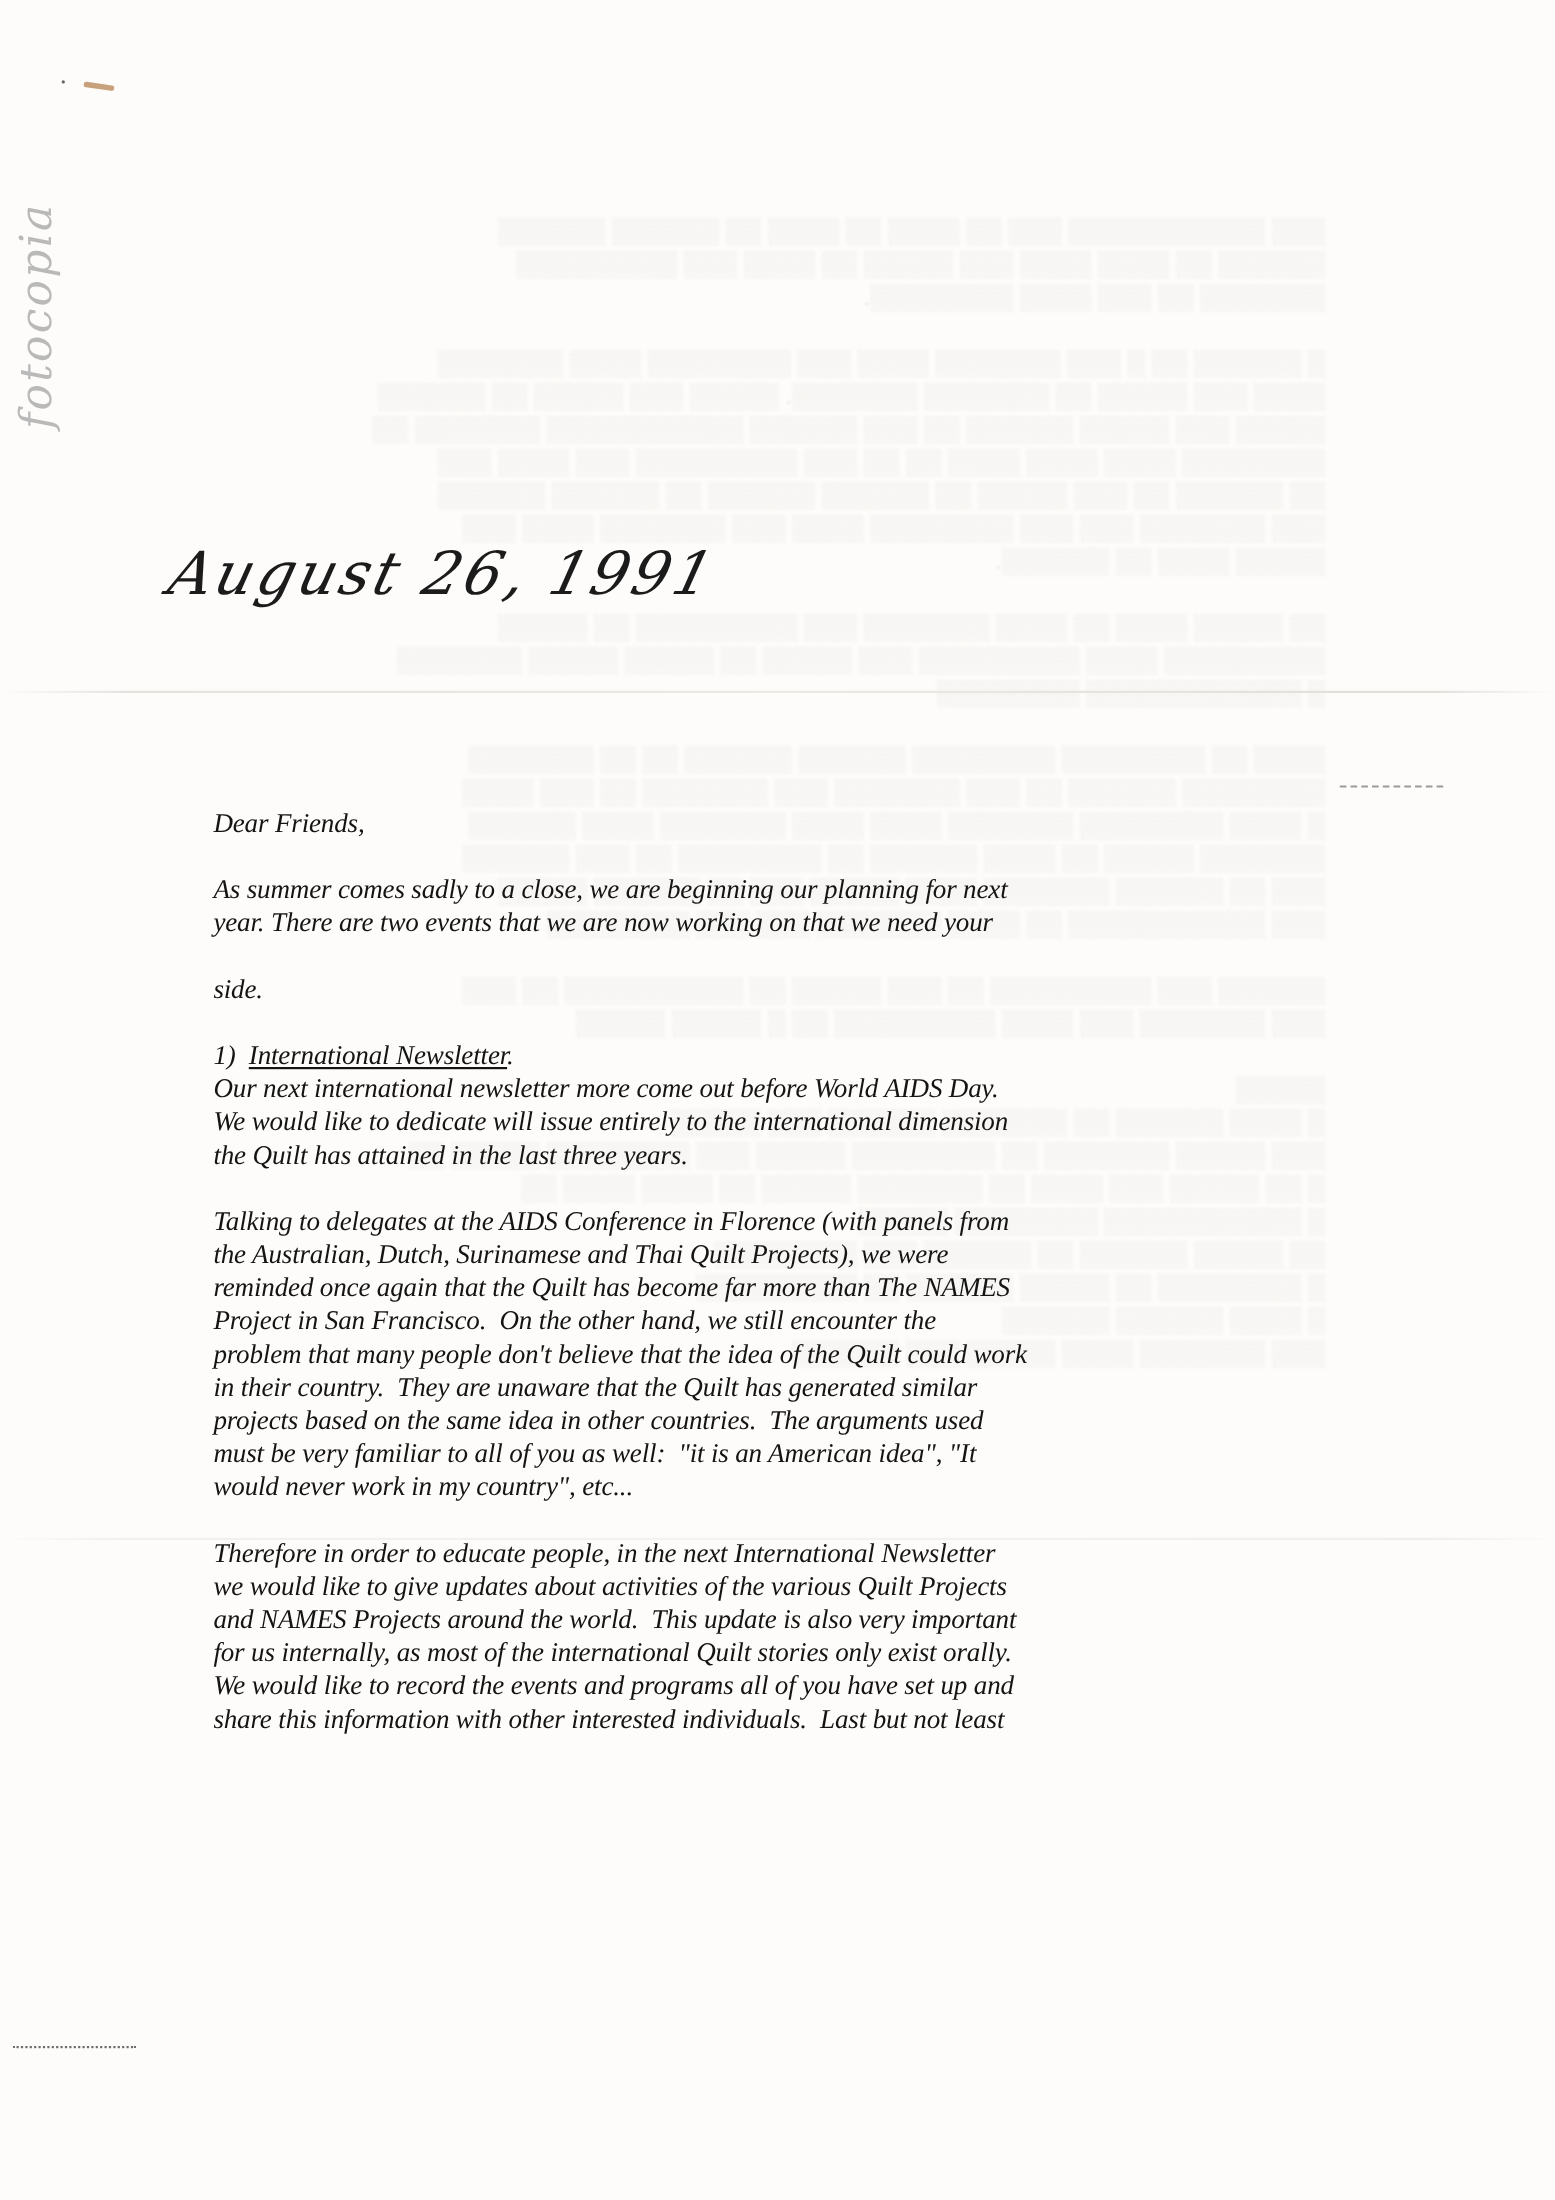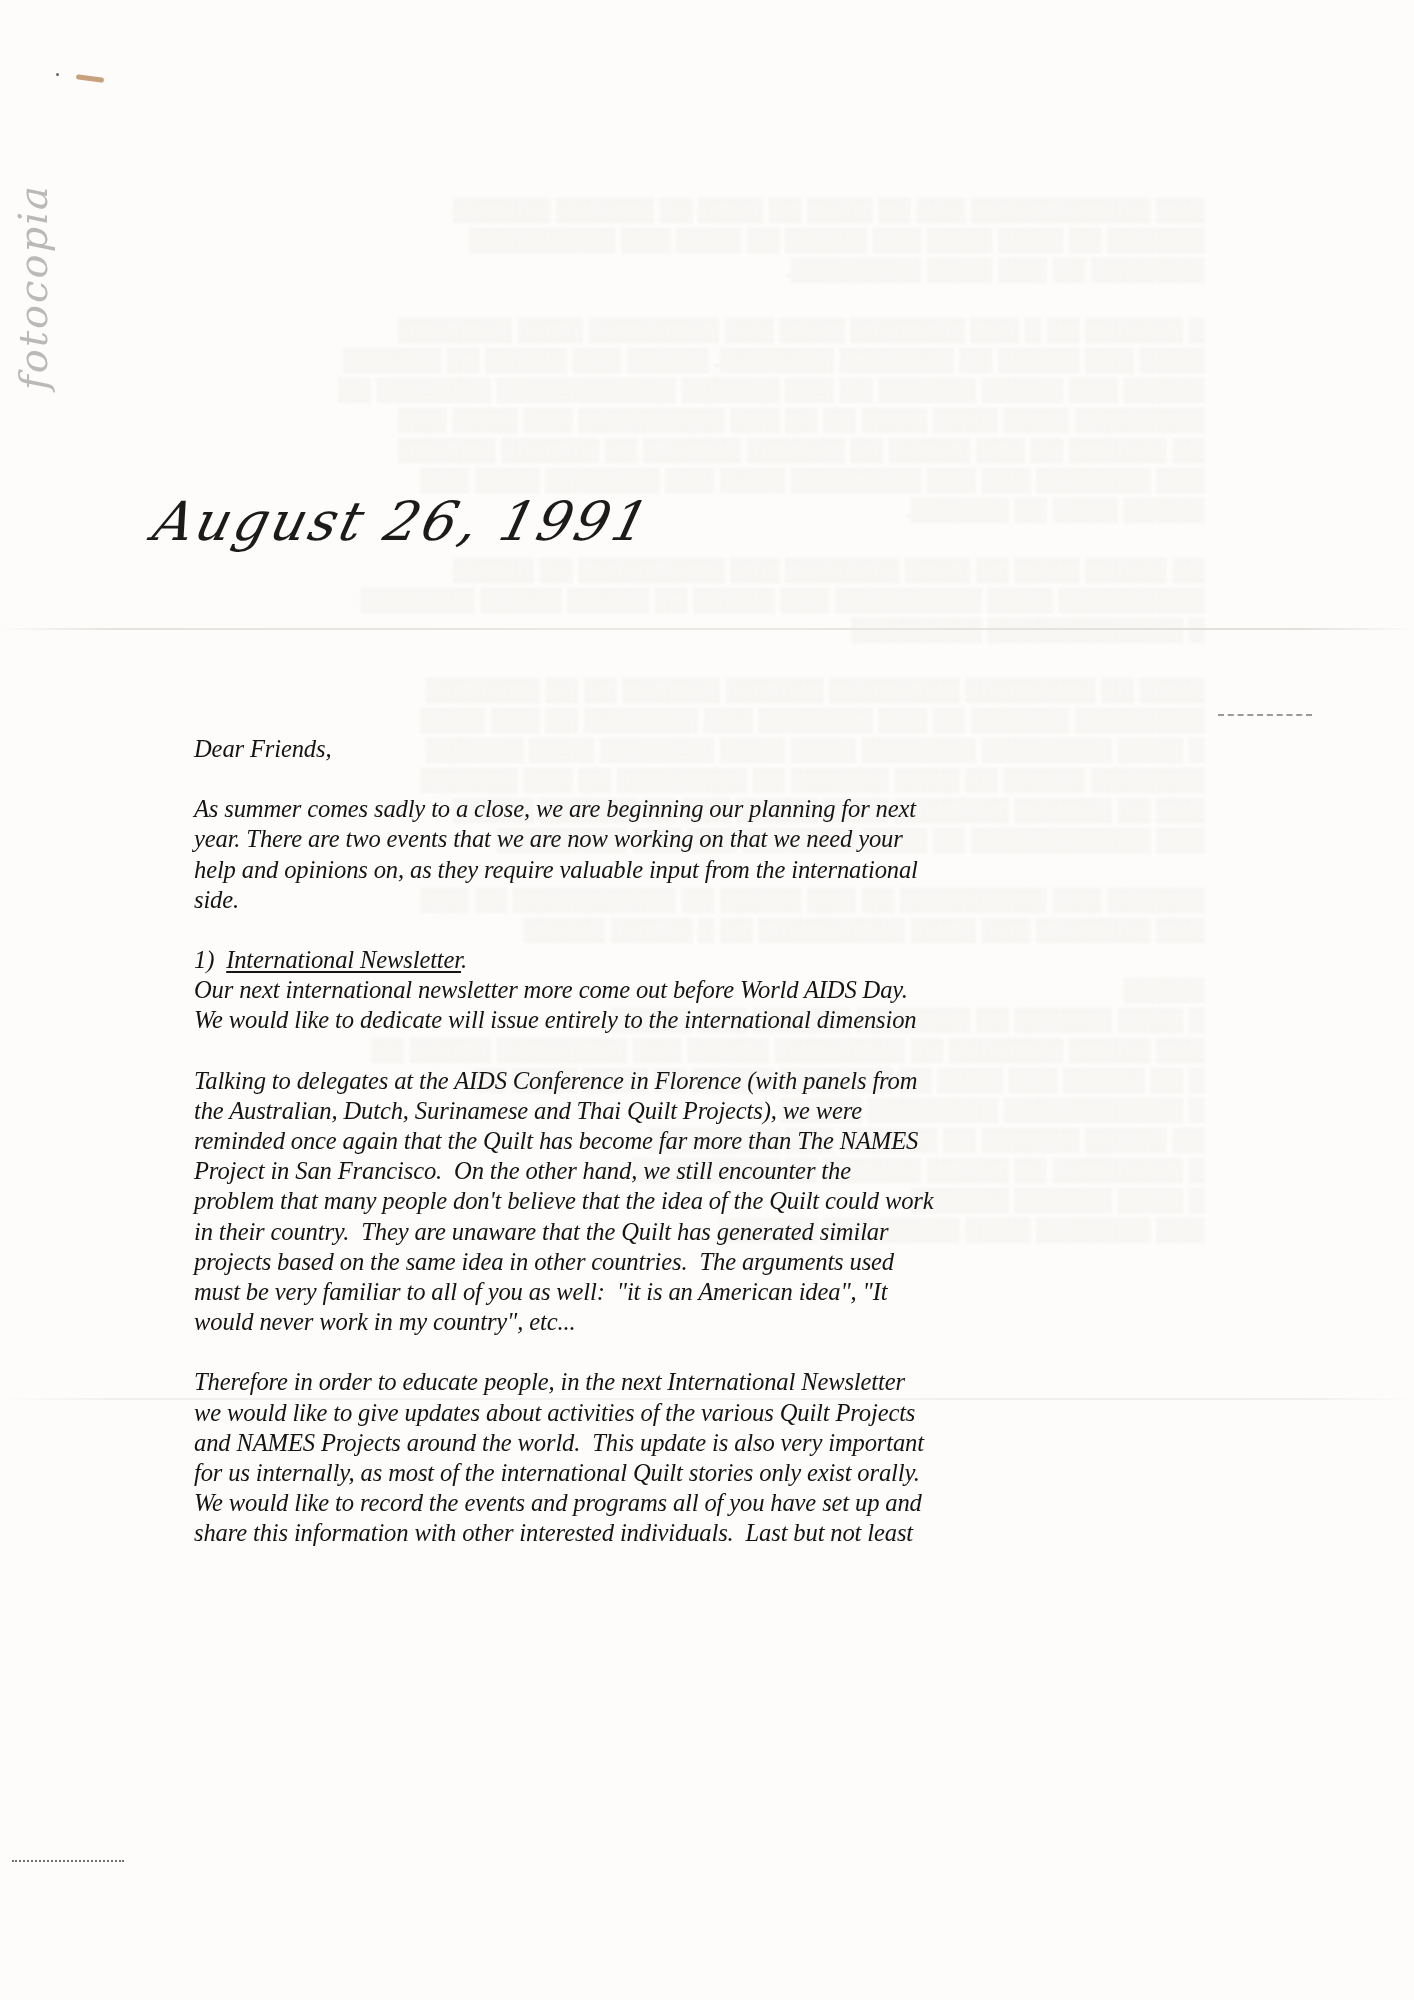--- a/index.html
+++ b/index.html
@@ -97,29 +97,30 @@
   <div class="margin-note">fotocopia</div>
 
   <div class="date">August 26, 1991</div>
 
   <div class="body-text">
     <p class="salutation">Dear Friends,</p>
 
     <p>
       <span>As summer comes sadly to a close, we are beginning our planning for next</span><br>
       <span>year.  There are two events that we are now working on that we need your</span><br>
-      <span>help and opinions on, as they require valuable input from the international</span><br>
+      <br>
       <span>side.</span>
     </p>
 
     <p>
       <span>1)</span>&nbsp;
       <span class="u">International Newsletter</span><span>.</span><br>
       <span>Our next international newsletter more come out before World AIDS Day.</span><br>
       <span>We would like to dedicate will issue entirely to the international dimension</span><br>
+      <span>the Quilt has attained in the last three years.</span>
     </p>
 
     <p style="white-space:pre;"><span>Talking to delegates at the AIDS Conference in Florence (with panels from</span>
 <span>the Australian, Dutch, Surinamese and Thai Quilt Projects), we were</span>
 <span>reminded once again that the Quilt has become far more than The NAMES</span>
 <span>Project in San Francisco.  On the other hand, we still encounter the</span>
 <span>problem that many people don't believe that the idea of the Quilt could work</span>
 <span>in their country.  They are unaware that the Quilt has generated similar</span>
 <span>projects based on the same idea in other countries.  The arguments used</span>
 <span>must be very familiar to all of you as well:  "it is an American idea", "It</span>

